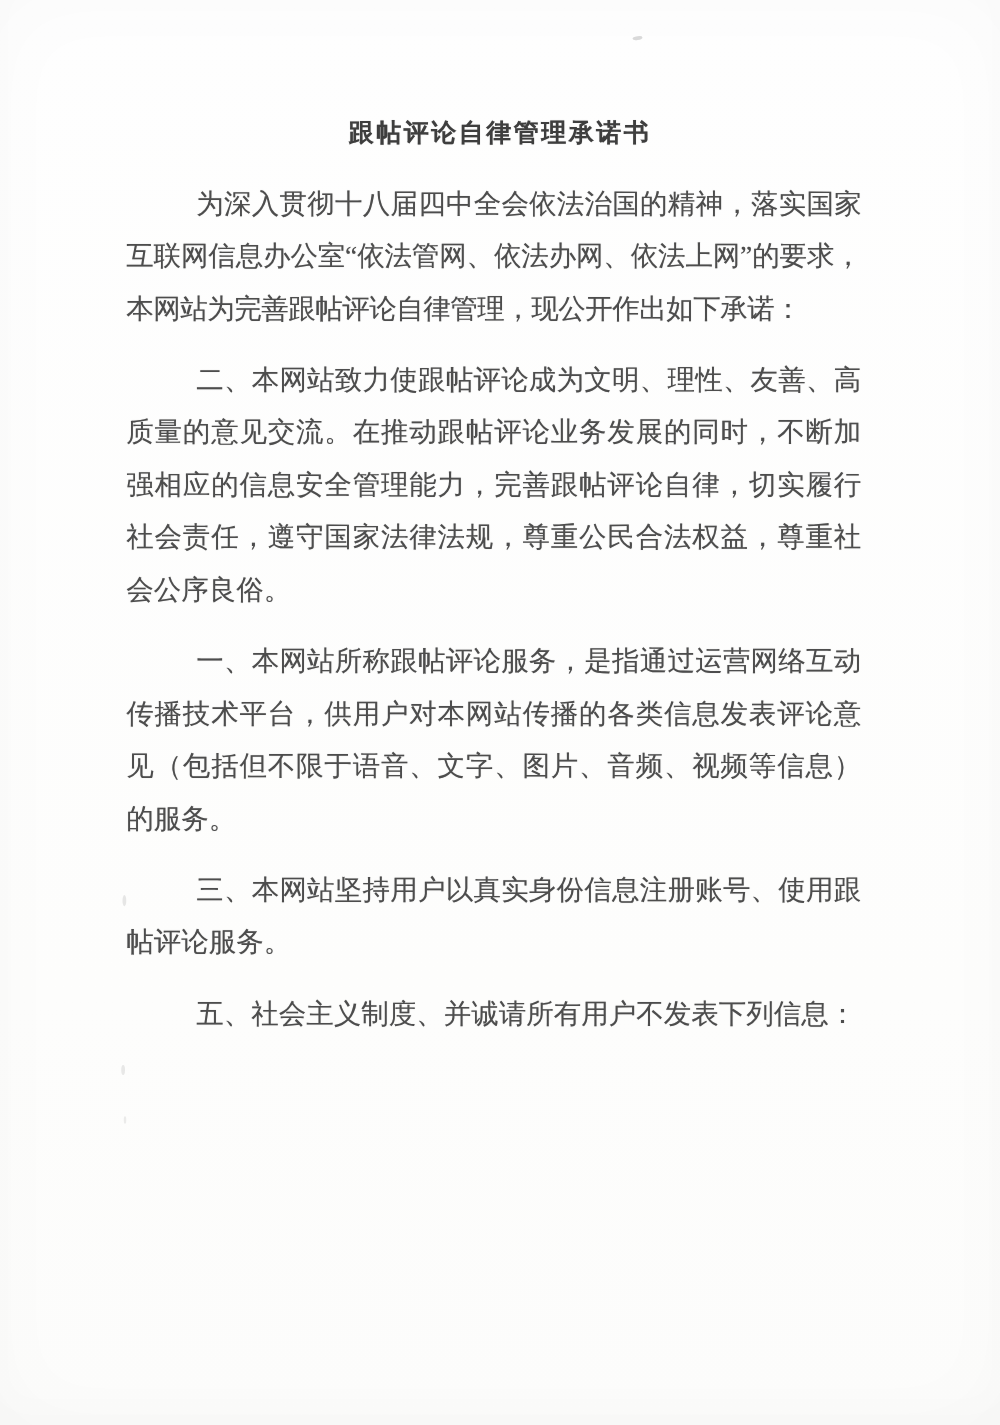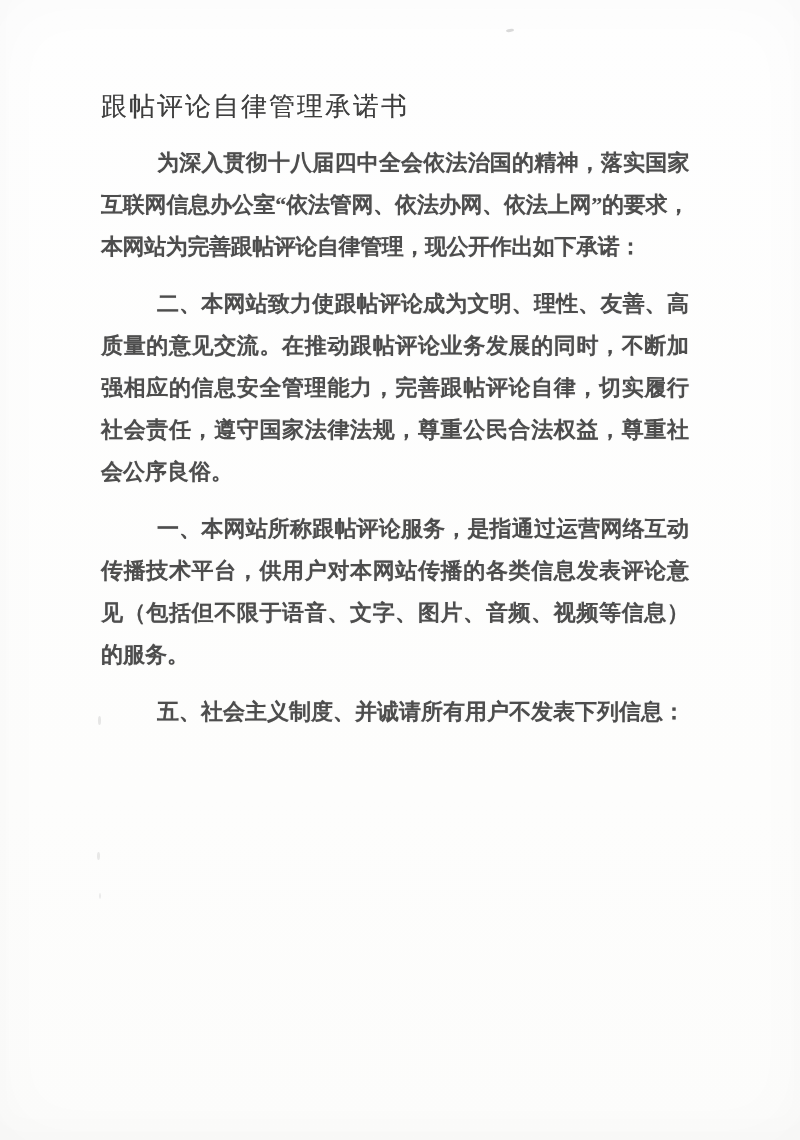--- a/index.html
+++ b/index.html
@@ -22,30 +22,30 @@
     content: "";
     position: absolute;
     inset: 0;
     pointer-events: none;
     box-shadow: inset 0 0 70px rgba(0,0,0,0.018), inset 0 -14px 30px rgba(0,0,0,0.012);
   }
   .doc-title {
     margin: 86px 101px 14px 101px;
     height: 42px;
     line-height: 42px;
-    font-size: 26px;
-    font-weight: normal;
+    text-align: center;
+    font-size: 20px;
+    font-weight: bold;
     letter-spacing: 2px;
     color: #3e3e3e;
     text-shadow: 0 0 0.6px rgba(62,62,62,0.45);
   }
   .doc-body {
     margin: 0 111px 0 101px;
     width: 588px;
-    font-weight: bold;
   }
   .para {
     margin: 0 0 15px 0;
     font-size: 22px;
     line-height: 42px;
     color: #4d4d4d;
     text-align: justify;
     text-align-last: left;
     text-indent: 56px;
     letter-spacing: 0;
@@ -99,16 +99,17 @@
   <div class="speck speck-left-1"></div>
   <div class="speck speck-left-2"></div>
   <div class="speck speck-left-3"></div>
 
   <div class="doc-title">跟帖评论自律管理承诺书</div>
 
   <div class="doc-body">
     <p class="para para-0">为深入贯彻十八届四中全会依法治国的精神，落实国家互联网信息办公室“依法管网、依法办网、依法上网”的要求，本网站为完善跟帖评论自律管理，现公开作出如下承诺：</p>
     <p class="para para-2">二、本网站致力使跟帖评论成为文明、理性、友善、高质量的意见交流。在推动跟帖评论业务发展的同时，不断加强相应的信息安全管理能力，完善跟帖评论自律，切实履行社会责任，遵守国家法律法规，尊重公民合法权益，尊重社会公序良俗。</p>
     <p class="para para-1">一、本网站所称跟帖评论服务，是指通过运营网络互动传播技术平台，供用户对本网站传播的各类信息发表评论意见（包括但不限于语音、文字、图片、音频、视频等信息）的服务。</p>
+    <p class="para para-3">三、本网站坚持用户以真实身份信息注册账号、使用跟帖评论服务。</p>
     <p class="para para-5">五、社会主义制度、并诚请所有用户不发表下列信息：</p>
   </div>
 
 </div>
 
 </body></html>

